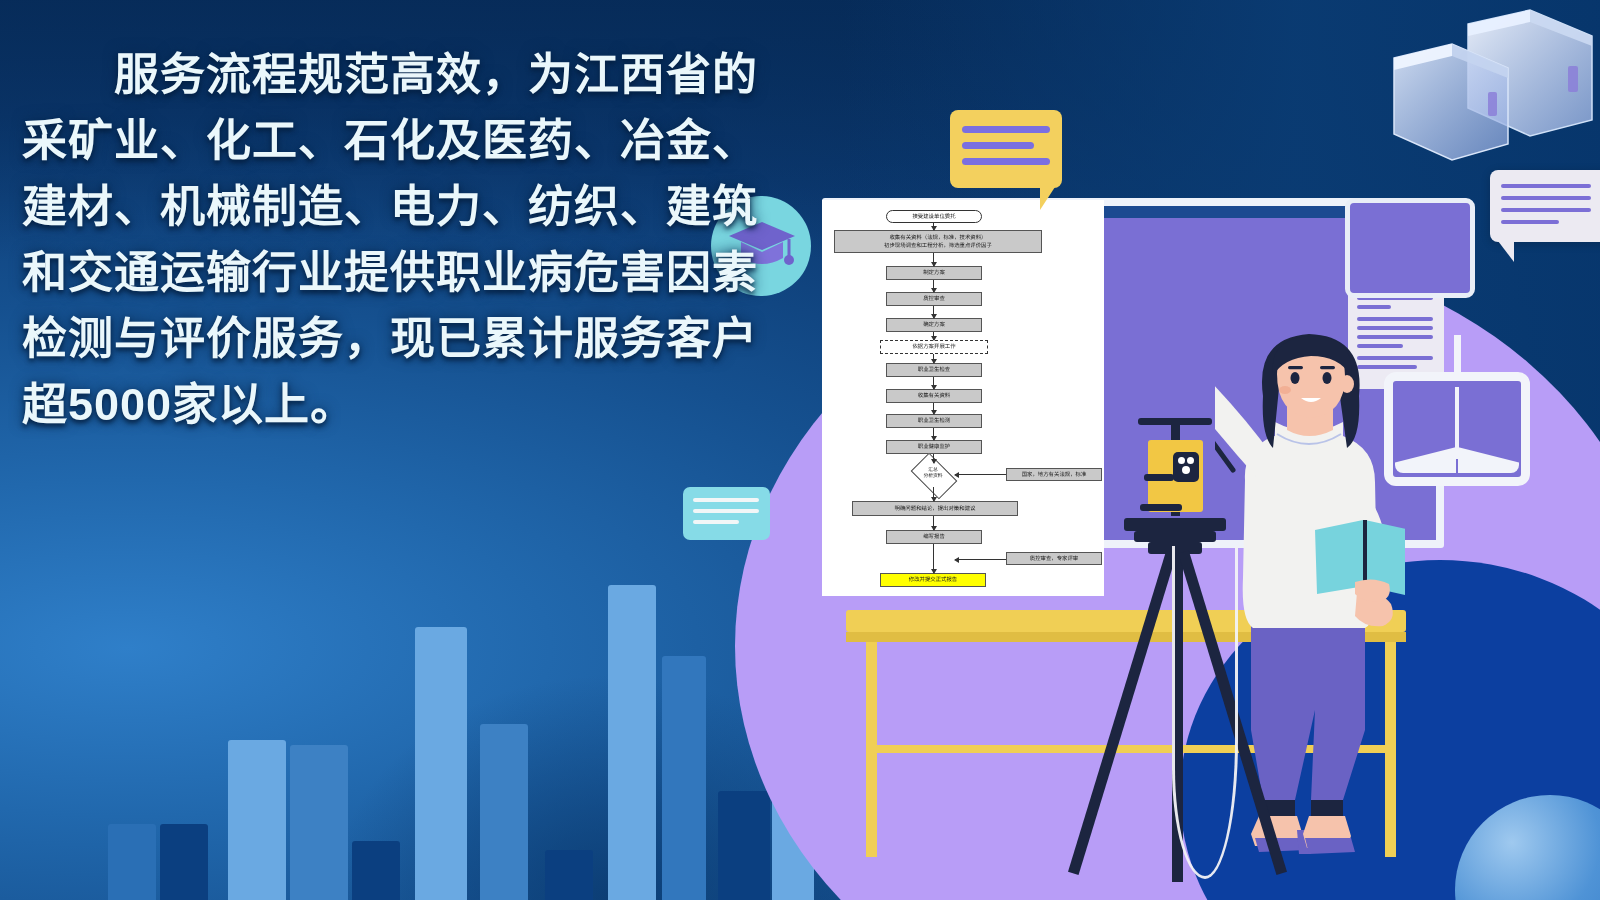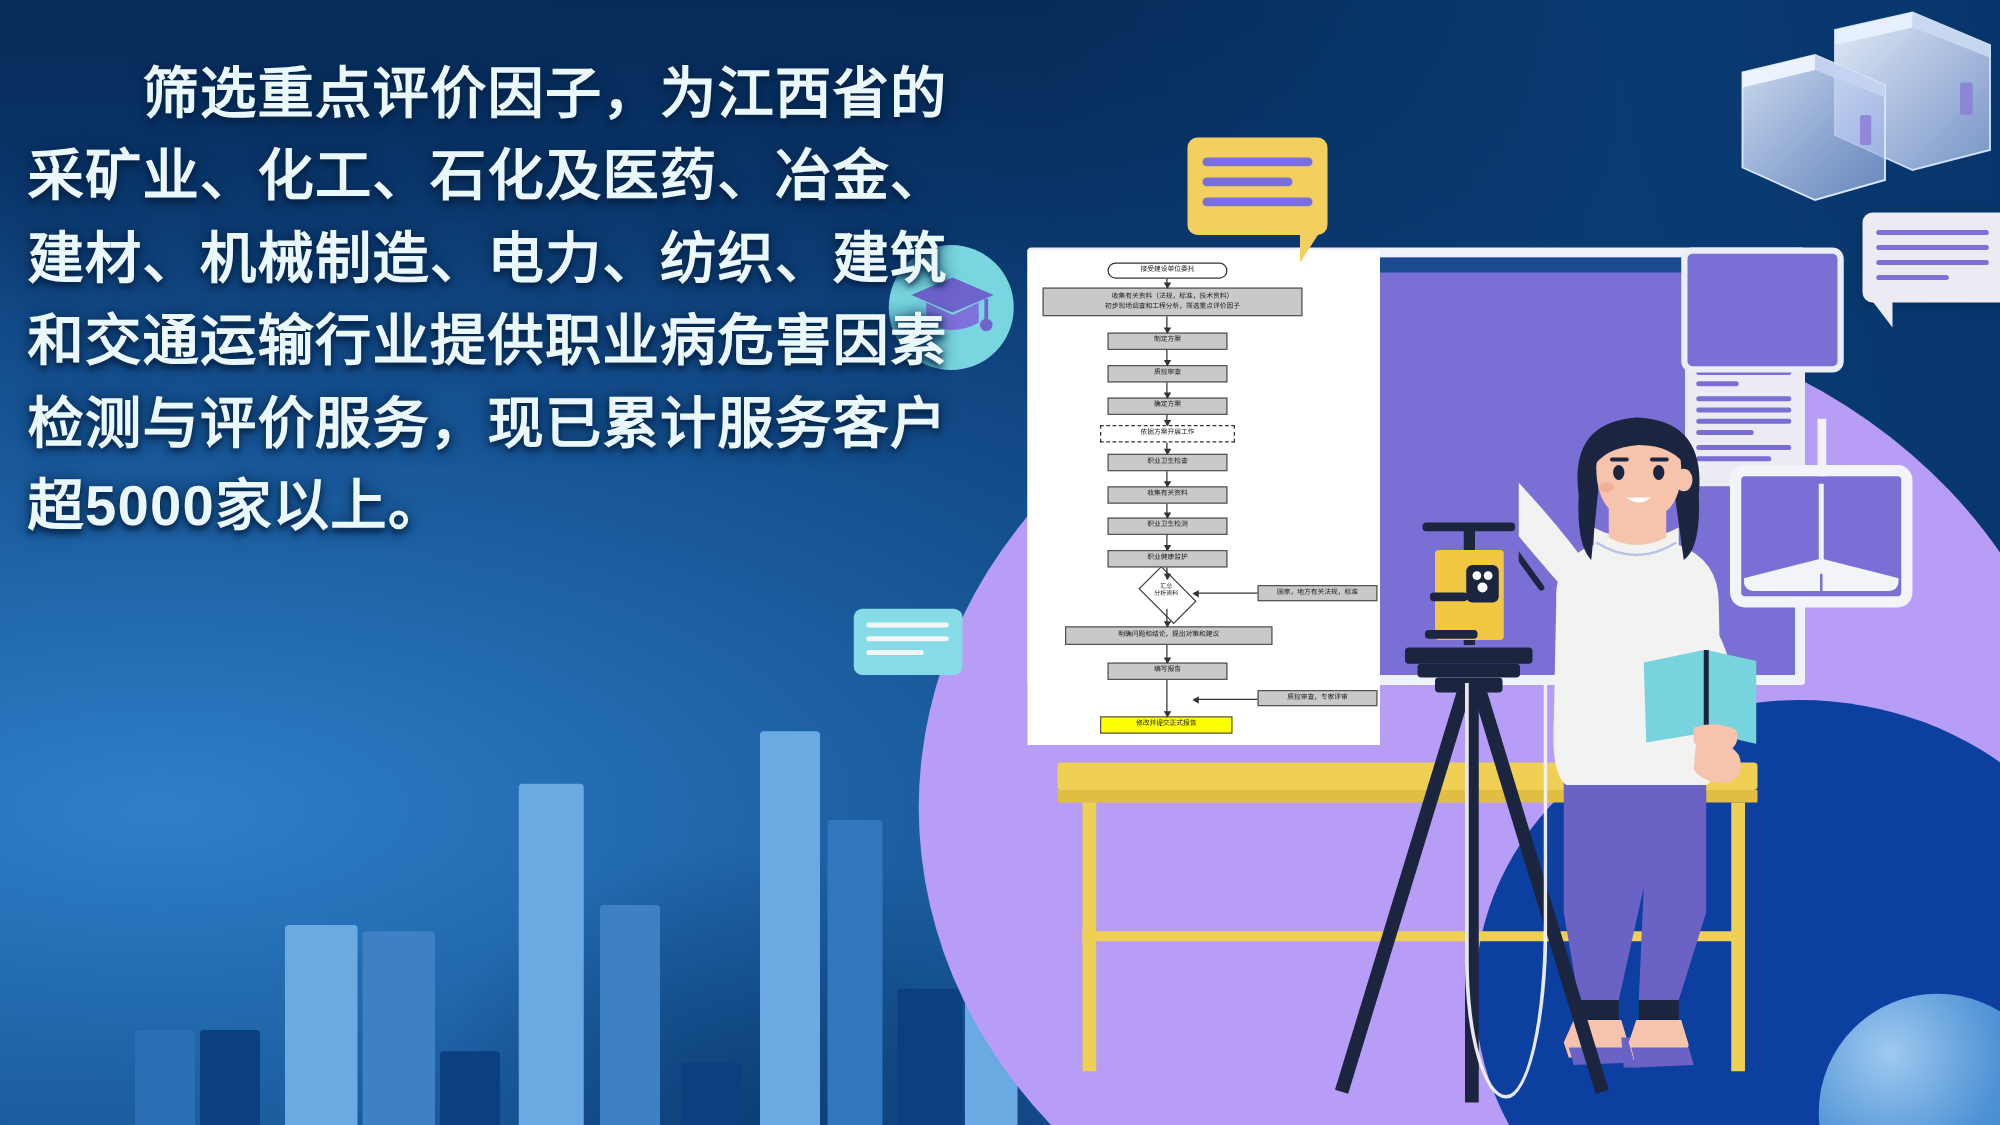--- a/index.html
+++ b/index.html
@@ -444,15 +444,15 @@
     <path d="M88 16 L150 2 L150 14 L88 28 Z" fill="#e8f0ff" opacity=".95"></path>
     <path d="M150 2 L212 28 L212 38 L150 14 Z" fill="#cbd9f2" opacity=".9"></path>
     <rect x="188" y="58" width="10" height="26" rx="2" fill="#8b7fd8" opacity=".85"></rect>
 
     <path d="M14 50 L72 36 L128 60 L128 136 L72 152 L14 126 Z" fill="url(#gbk2)" stroke="#d9e5f9" stroke-width="1.5"></path>
     <path d="M14 50 L72 36 L72 48 L14 62 Z" fill="#eef4ff" opacity=".95"></path>
     <path d="M72 36 L128 60 L128 70 L72 48 Z" fill="#c4d4f0" opacity=".9"></path>
     <rect x="108" y="84" width="9" height="24" rx="2" fill="#8b7fd8" opacity=".85"></rect>
   </svg>
 
-  <div class="headline">　　筛选重点评价因子，为江西省的采矿业、化工、石化及医药、冶金、建材、机械制造、电力、纺织、建筑和交通运输行业提供职业病危害因素检测与评价服务，现已累计服务客户超5000家以上。</div>
+  <div class="headline">　　服务流程规范高效，为江西省的采矿业、化工、石化及医药、冶金、建材、机械制造、电力、纺织、建筑和交通运输行业提供职业病危害因素检测与评价服务，现已累计服务客户超5000家以上。</div>
 
 </div>
 
 </body></html>

